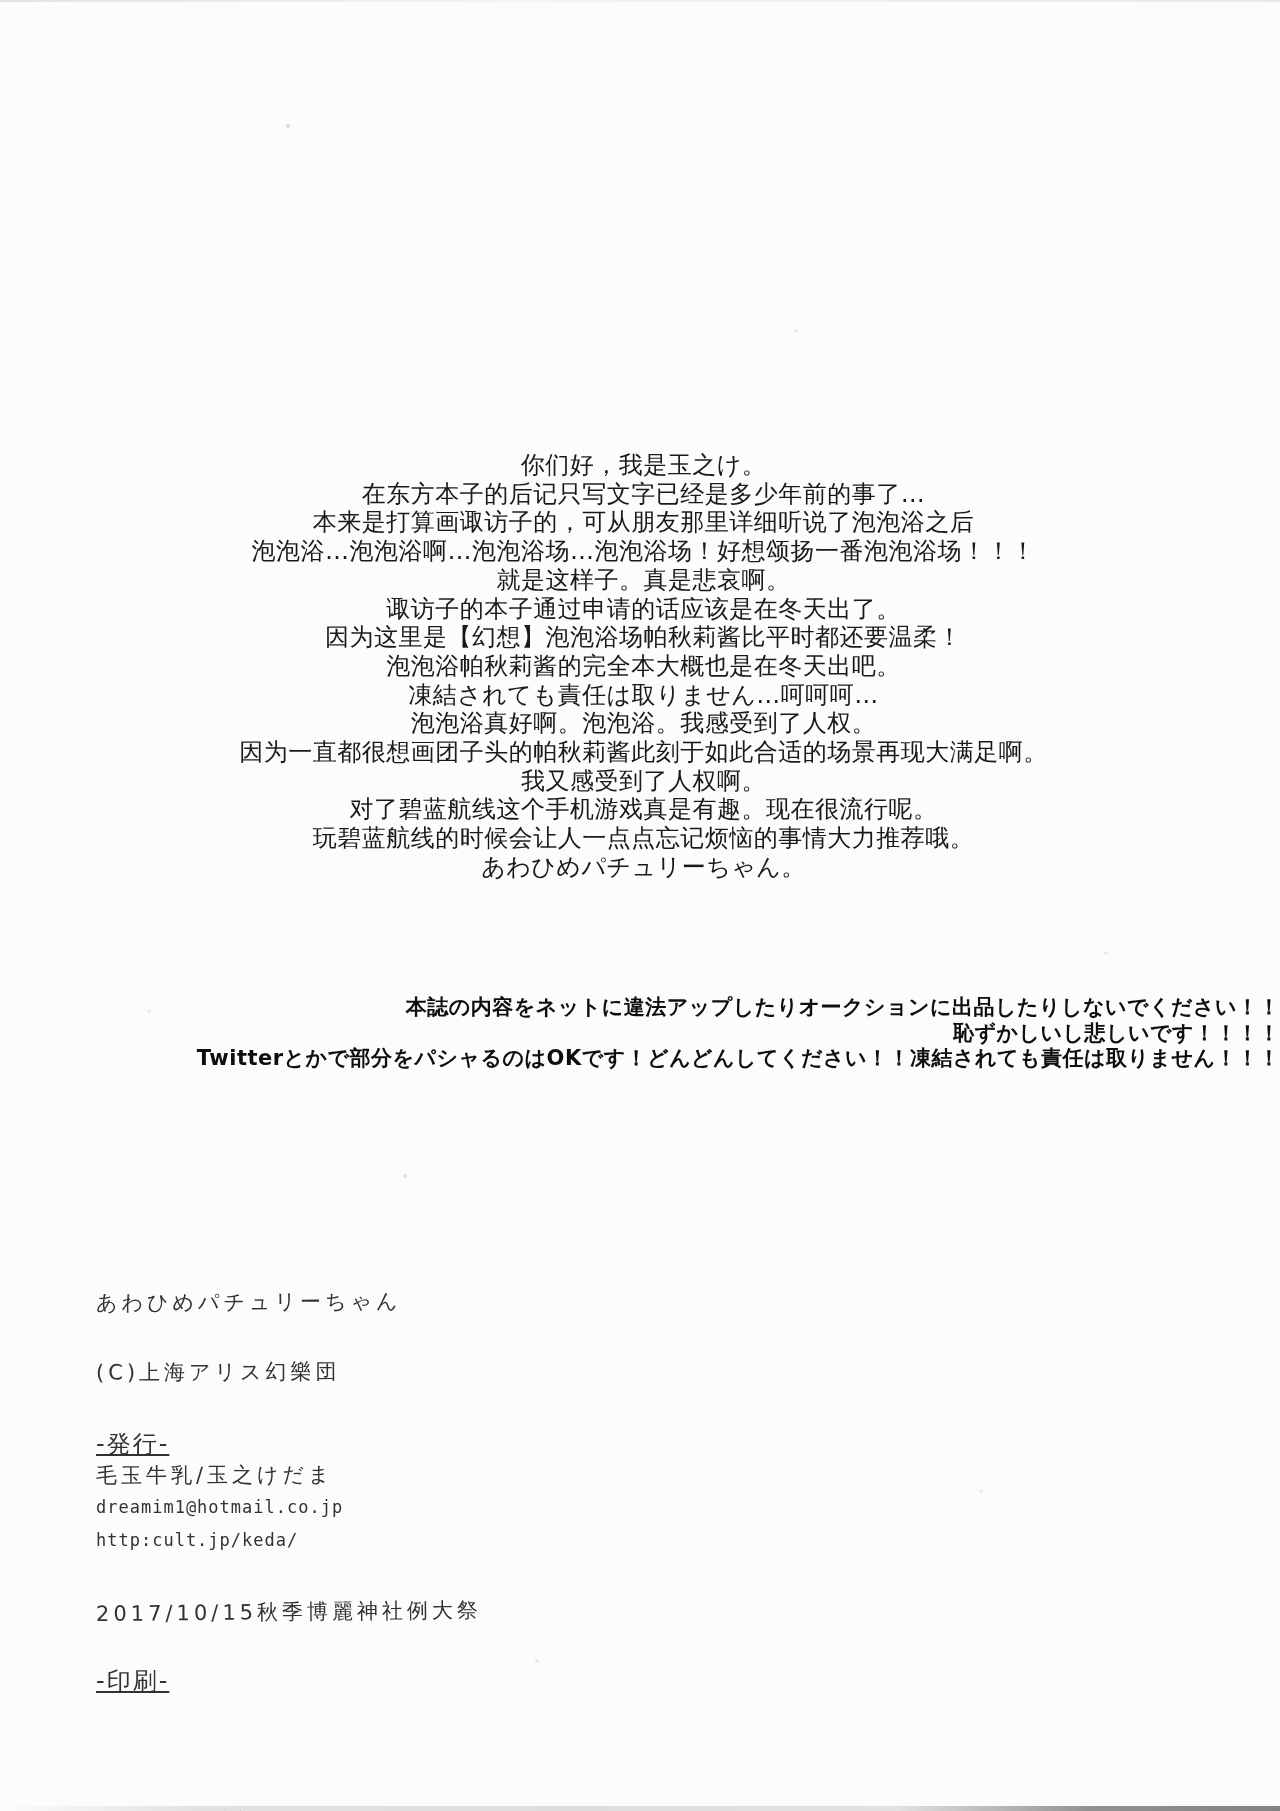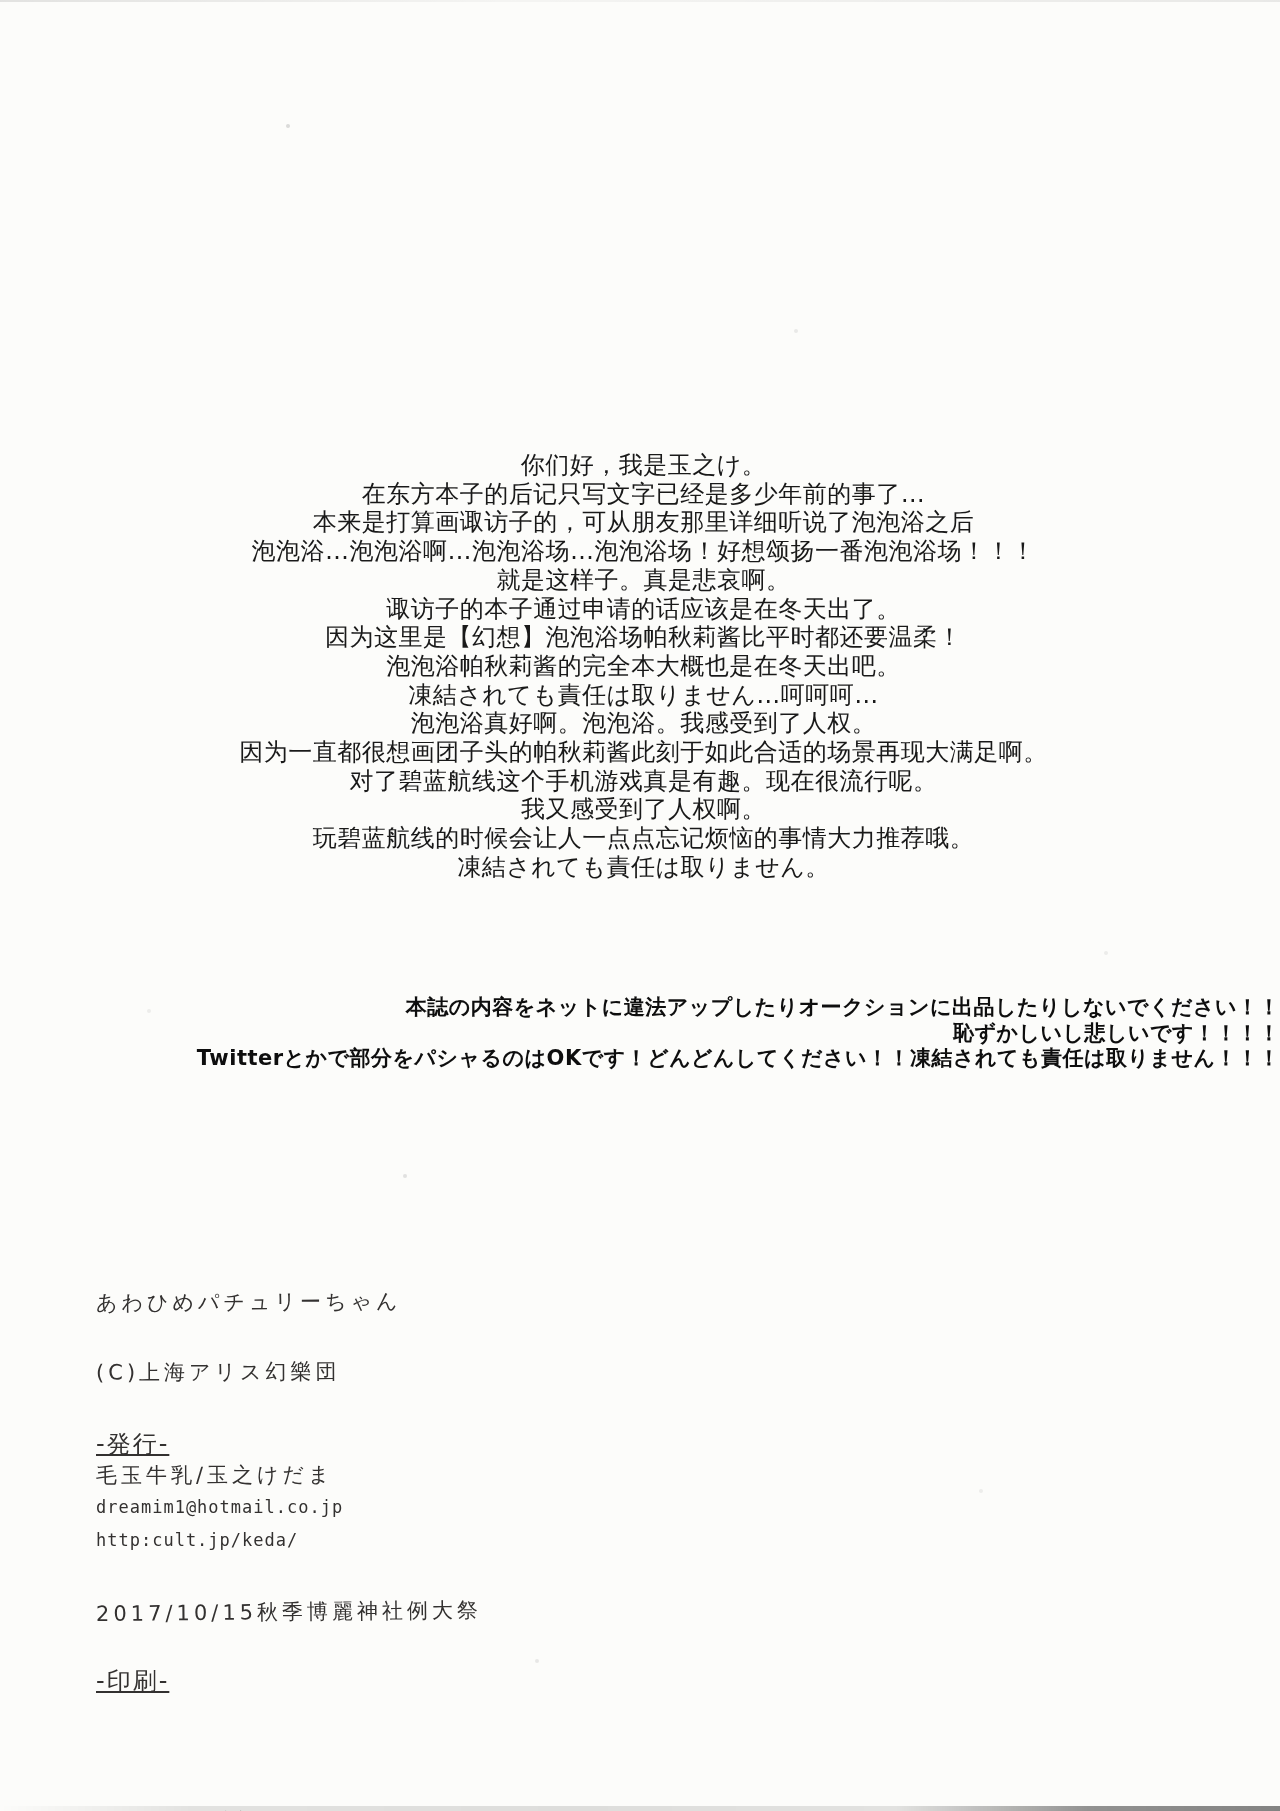--- a/index.html
+++ b/index.html
@@ -135,24 +135,24 @@
     <p>在东方本子的后记只写文字已经是多少年前的事了…</p>
     <p>本来是打算画诹访子的，可从朋友那里详细听说了泡泡浴之后</p>
     <p>泡泡浴…泡泡浴啊…泡泡浴场…泡泡浴场！好想颂扬一番泡泡浴场！！！</p>
     <p>就是这样子。真是悲哀啊。</p>
     <p>诹访子的本子通过申请的话应该是在冬天出了。</p>
     <p>因为这里是【幻想】泡泡浴场帕秋莉酱比平时都还要温柔！</p>
     <p>泡泡浴帕秋莉酱的完全本大概也是在冬天出吧。</p>
     <p>凍結されても責任は取りません…呵呵呵…</p>
     <p>泡泡浴真好啊。泡泡浴。我感受到了人权。</p>
     <p>因为一直都很想画团子头的帕秋莉酱此刻于如此合适的场景再现大满足啊。</p>
+    <p>我又感受到了人权啊。</p>
     <p>对了碧蓝航线这个手机游戏真是有趣。现在很流行呢。</p>
-    <p>我又感受到了人权啊。</p>
     <p>玩碧蓝航线的时候会让人一点点忘记烦恼的事情大力推荐哦。</p>
-    <p>凍結されても責任は取りません。</p>
+    <p>あわひめパチュリーちゃん。</p>
   </section>
 
   <section class="notice">
     <p>本誌の内容をネットに違法アップしたりオークションに出品したりしないでください！！</p>
     <p>恥ずかしいし悲しいです！！！！</p>
     <p>Twitterとかで部分をパシャるのはOKです！どんどんしてください！！凍結されても責任は取りません！！！</p>
   </section>
 
   <section class="credits">
     <div class="line hand-jp t-title">あわひめパチュリーちゃん</div>

